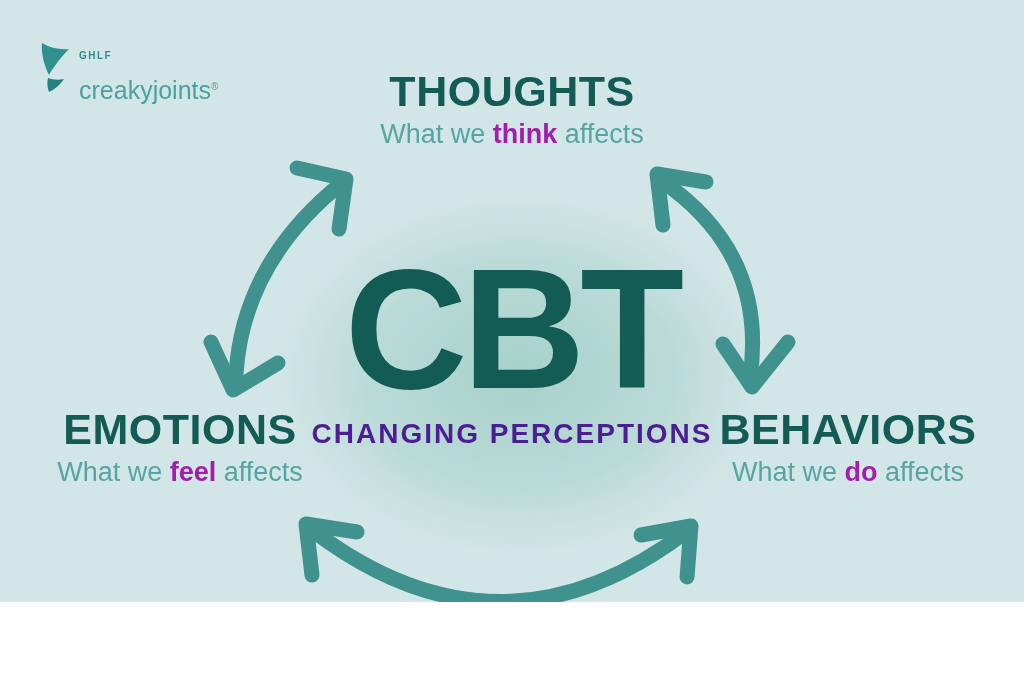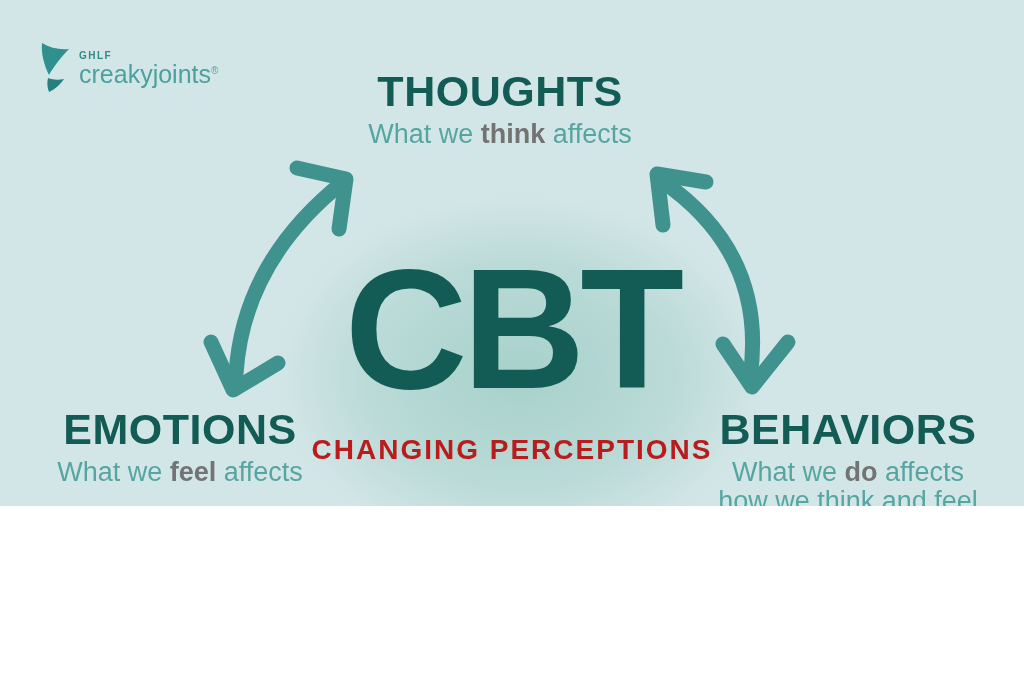--- a/index.html
+++ b/index.html
@@ -2,21 +2,21 @@
 <html><head>
 <meta charset="utf-8">
 <style>
   * { margin: 0; padding: 0; box-sizing: border-box; }
   html, body { width: 1024px; height: 683px; }
   body { font-family: "Liberation Sans", sans-serif; }
 
   .stage {
     position: relative;
     width: 1024px;
-    height: 506px;
+    height: 602px;
     background: #d3e6e7;
     overflow: hidden;
   }
 
   
   .glow {
     position: absolute;
     inset: 0;
     background: radial-gradient(ellipse 340px 250px at 520px 375px,
                 #a7d1ca 0%, rgba(167,209,202,0.55) 45%, rgba(167,209,202,0) 72%);
@@ -27,54 +27,54 @@
     position: absolute;
     left: 36px; top: 42px;
     display: flex; align-items: flex-start;
   }
   .logo-icon { width: 40px; height: 50px; display: block; }
   .logo-text { margin-left: 3px; margin-top: 8px; }
   .logo-org {
     font-size: 10px; font-weight: 700; letter-spacing: 1.5px;
     color: #2e8b88;
   }
-  .logo-name-row { font-size: 25px; color: #4aa19e; line-height: 1; margin-top: 1px; }
+  .logo-name-row { font-size: 25px; color: #4aa19e; line-height: 1; margin-top: 17px; }
   .logo-name-row sup { font-size: 10px; color: #4aa19e; vertical-align: super; }
 
   
   .node { position: absolute; width: 400px; text-align: center; }
   .node-title {
     font-size: 43px; font-weight: 800; letter-spacing: 0.5px;
     color: #135c55; line-height: 1;
   }
   .node-desc {
     margin-top: 7px;
     font-size: 27px; line-height: 29px;
     color: #56a5a2;
   }
-  .node-desc b { color: #737373; font-weight: 700; }
+  .node-desc b { color: #a21caf; font-weight: 700; }
 
-  .node-thoughts  { left: 300px; top: 70px;  }
+  .node-thoughts  { left: 312px; top: 70px;  }
   .node-emotions  { left: -20px; top: 408px; }
   .node-behaviors { left: 648px; top: 408px; }
 
   
   .center-block {
     position: absolute;
     left: 252px; top: 244px; width: 520px;
     text-align: center;
   }
   .cbt {
     font-size: 170px; line-height: 1; font-weight: 800;
     letter-spacing: -5px; color: #135c55;
   }
   .tagline {
-    margin-top: 20px;
+    margin-top: 4px;
     font-size: 28px; font-weight: 700; letter-spacing: 2px;
-    color: #b91c1c;
+    color: #4c1d95;
   }
 
   
   .arrows { position: absolute; inset: 0; width: 1024px; height: 683px; }
   .arrows path {
     fill: none;
     stroke: #3f928e;
     stroke-width: 15;
     stroke-linecap: round;
     stroke-linejoin: round;
@@ -121,21 +121,21 @@
     <p class="node-desc"><span>What we </span><b>think</b><span> affects</span><br></p>
   </section>
 
   <section class="node node-emotions">
     <h2 class="node-title">EMOTIONS</h2>
     <p class="node-desc"><span>What we </span><b>feel</b><span> affects</span><br></p>
   </section>
 
   <section class="node node-behaviors">
     <h2 class="node-title">BEHAVIORS</h2>
-    <p class="node-desc"><span>What we </span><b>do</b><span> affects</span><br><span>how we think and feel</span></p>
+    <p class="node-desc"><span>What we </span><b>do</b><span> affects</span><br></p>
   </section>
 
   <div class="center-block">
     <h1 class="cbt">CBT</h1>
     <div class="tagline">CHANGING PERCEPTIONS</div>
   </div>
 
 </div>
 
 </body></html>

